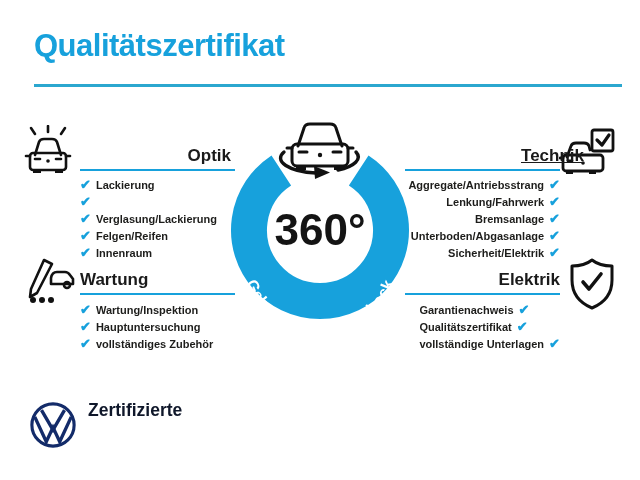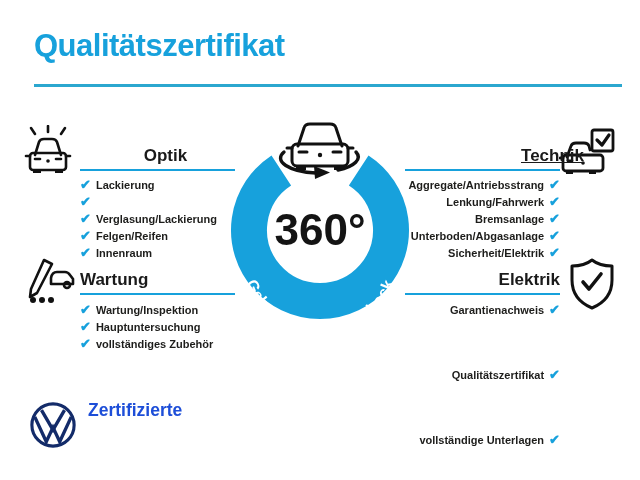--- a/index.html
+++ b/index.html
@@ -10,52 +10,52 @@
   }
   .abs{position:absolute;}
   
   .page-title{
     left:34px;top:28px;font-size:31px;font-weight:800;letter-spacing:-0.5px;
     color:#17a1dc;
   }
   .title-rule{left:34px;top:84px;width:588px;height:3px;background:#2ba7cf;}
   
   .sec-heading{font-size:17px;font-weight:700;color:#1a1a1a;width:155px;}
-  .h-optik{left:88px;top:146px;text-align:center;}
+  .h-optik{left:76px;top:146px;text-align:right;}
   .h-technik{left:429px;top:146px;text-align:right;text-decoration:underline;}
   .h-wartung{left:80px;top:270px;text-align:left;}
   .h-garantie{left:405px;top:270px;text-align:right;}
   .sec-rule{height:2px;background:#17a1dc;width:155px;}
   .r-optik{left:80px;top:169px;}
   .r-technik{left:405px;top:169px;}
   .r-wartung{left:80px;top:293px;}
   .r-garantie{left:405px;top:293px;}
   
   .list{display:flex;flex-direction:column;}
   .list .row{display:flex;align-items:center;gap:5px;height:17px;
     font-size:11px;font-weight:700;color:#1d1d1b;white-space:nowrap;}
   .l-optik{left:80px;top:176px;align-items:flex-start;}
   .l-technik{right:80px;top:176px;align-items:flex-end;}
   .l-wartung{left:80px;top:301px;align-items:flex-start;}
-  .l-garantie{right:80px;top:301px;align-items:flex-end;gap:48px;}
+  .l-garantie{right:80px;top:301px;align-items:flex-start;}
   .check{color:#17a1dc;font-size:13px;line-height:1;font-weight:700;}
   
   svg{display:block;}
   .ic-optik{left:21px;top:125px;}
   .ic-technik{left:559px;top:127px;}
   .ic-wartung{left:21px;top:252px;}
   .ic-garantie{left:567px;top:256px;}
   
   .center-badge{left:214px;top:108px;}
   .ring-text{font-family:"Liberation Sans", sans-serif;font-size:16px;font-weight:700;
     fill:#ffffff;letter-spacing:0.5px;}
   .deg-text{font-family:"Liberation Sans", sans-serif;font-size:44px;font-weight:800;fill:#141414;}
   
   .vw-logo{left:29px;top:401px;}
-  .brand{left:88px;top:400px;font-size:17.5px;font-weight:800;color:#1d4ed8;line-height:21px;}
+  .brand{left:88px;top:400px;font-size:17.5px;font-weight:800;color:#0f172a;line-height:21px;}
 </style>
 </head>
 <body>
 
 <div class="abs page-title">Qualitätszertifikat</div>
 <div class="abs title-rule"></div>
 
 <svg class="abs ic-optik" width="54" height="54" viewBox="0 0 54 54" fill="none" stroke="#111" stroke-width="2.6" stroke-linecap="round" stroke-linejoin="round">
   <path d="M14,9 L10,3"></path>
     <path d="M27,7 L27,1"></path>

